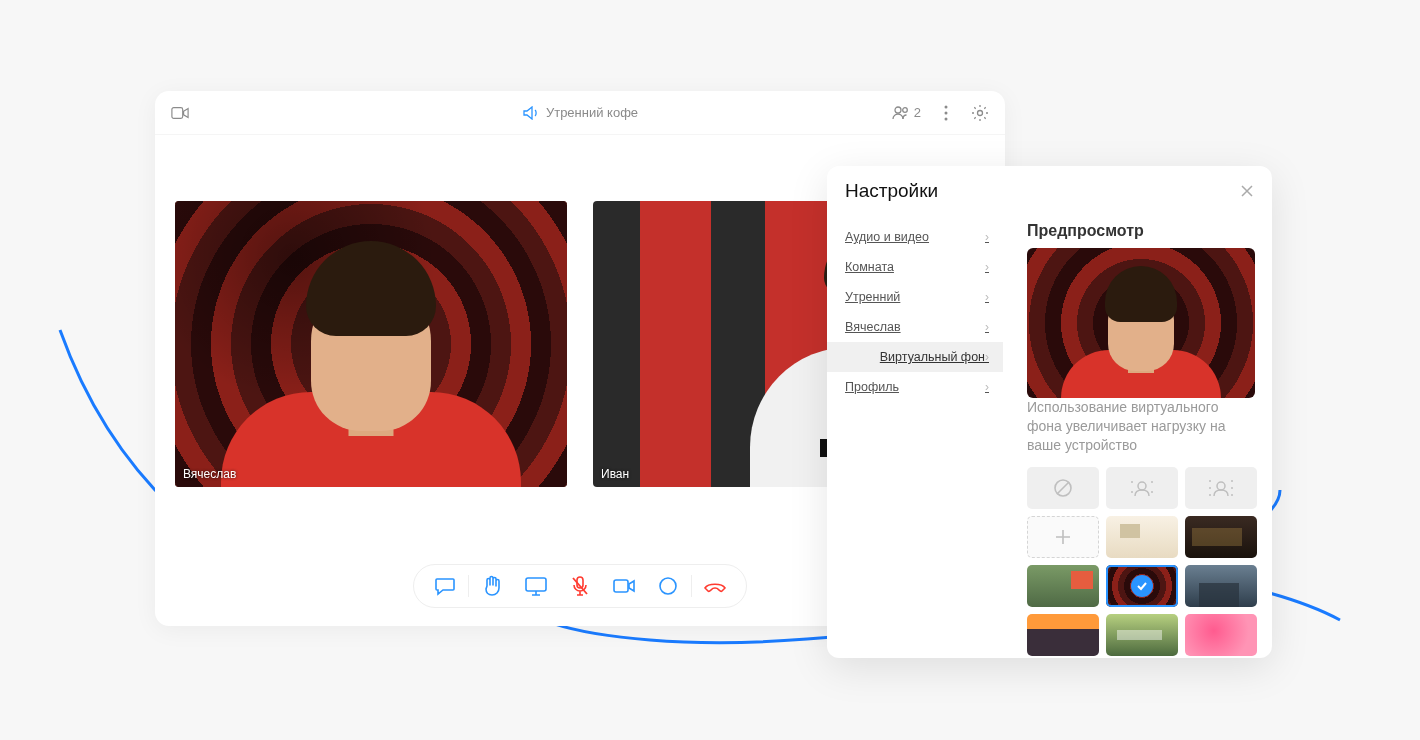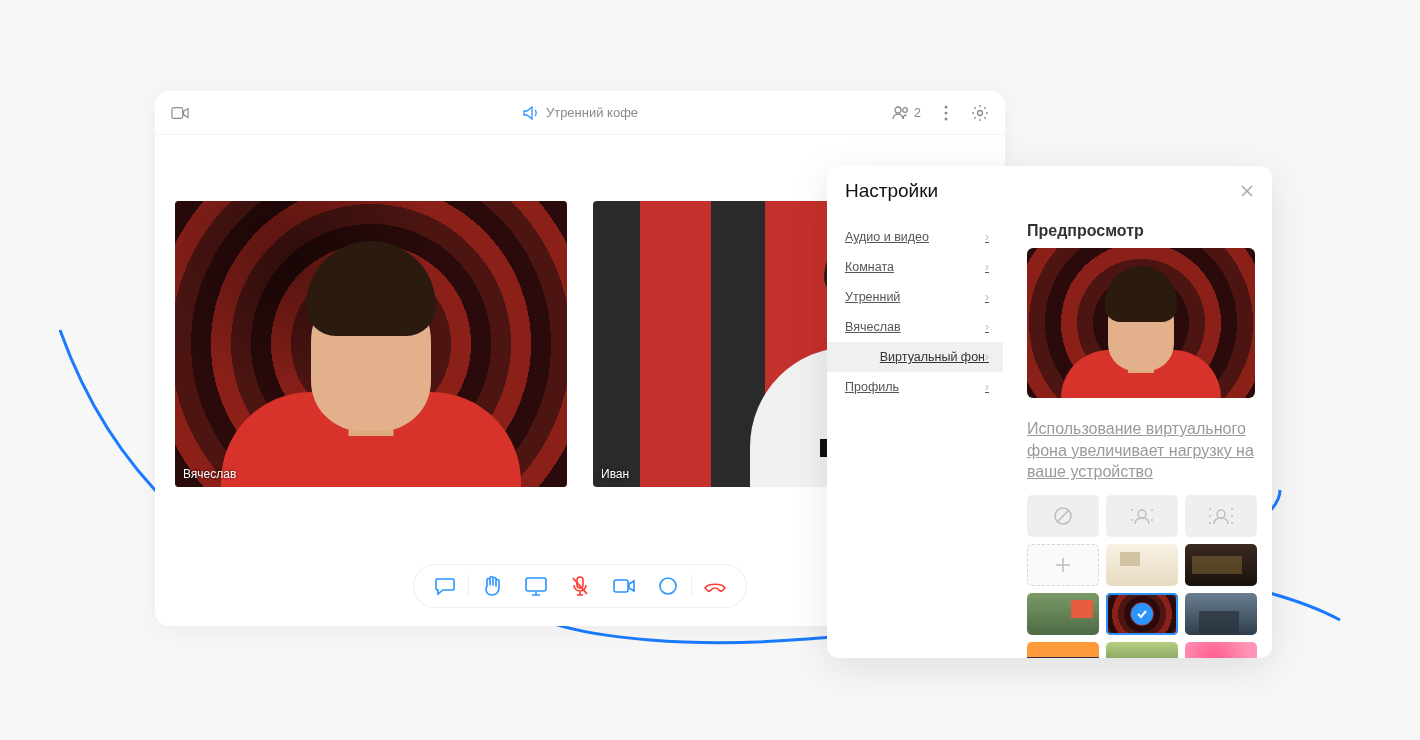--- a/index.html
+++ b/index.html
@@ -62,21 +62,21 @@
   .sp-item .chev { color:#bbb; font-size:12px;}
   .sp-content { position:absolute; top:56px; left:200px; right:16px; bottom:14px; }
   .sp-sub { font-size:16px; font-weight:700; color:#333; margin-bottom:8px;}
   .preview { width:228px; height:150px; border-radius:6px; overflow:hidden; position:relative; }
   .preview .bg { position:absolute; inset:0; background:
      repeating-radial-gradient(circle at 50% 50%, #4d1512 0 16px, #8b2019 16px 32px, #2a0a0a 32px 48px);}
   .preview .head { position:absolute; left:50%; top:26%; width:66px; height:84px; background:#e2b08a; border-radius:34px 34px 28px 28px; transform:translateX(-50%);}
   .preview .hair { position:absolute; left:50%; top:12%; width:72px; height:56px; background:#2b1b0e; border-radius:38px 38px 16px 16px; transform:translateX(-50%);}
   .preview .shirt{ position:absolute; left:50%; bottom:0; width:160px; height:48px; background:#d8332a; border-radius:60px 60px 0 0; transform:translateX(-50%);}
   .preview .neck { position:absolute; left:50%; top:70%; width:26px; height:20px; background:#dda97f; transform:translateX(-50%);}
-  .note { font-size:16px; color:#9a9a9a; margin-top:20px; line-height:1.35; max-width:228px;text-decoration:underline;}
+  .note { font-size:14px; color:#9a9a9a; margin-top:0; line-height:1.35; max-width:228px;}
   .bg-grid { margin-top:12px; display:grid; grid-template-columns: repeat(3, 72px); gap:7px;}
   .bg-cell { width:72px; height:42px; border-radius:5px; background:#efefef; display:flex; align-items:center; justify-content:center; cursor:pointer; position:relative; overflow:hidden;}
   .bg-cell.util { background:#efefef; color:#bfbfbf;}
   .bg-cell.dashed { border:1.5px dashed #d5d5d5; background:#fafafa;}
   .bg-cell.selected { outline:2px solid #2a94ff; outline-offset:-2px;}
   .checkmark { position:absolute; width:22px; height:22px; border-radius:50%; background:#2a94ff; display:flex;align-items:center;justify-content:center;color:#fff;}
   .thumb-a{background:linear-gradient(#f8f1e4,#e8dbc2);} .thumb-a::after{content:"";position:absolute;left:20%;top:20%;width:20px;height:14px;background:#d0c3a2;}
   .thumb-b{background:linear-gradient(#3a2a22,#1a120c);} .thumb-b::after{content:"";position:absolute;left:10%;top:30%;width:50px;height:18px;background:rgba(200,160,80,.3);}
   .thumb-c{background:linear-gradient(#7a9a66,#4f6a45);} .thumb-c::after{content:"";position:absolute;right:8%;top:16%;width:22px;height:18px;background:#e65d3f;}
   .thumb-d{background:repeating-radial-gradient(circle,#4d1512 0 6px,#8b2019 6px 12px,#2a0a0a 12px 18px);}

